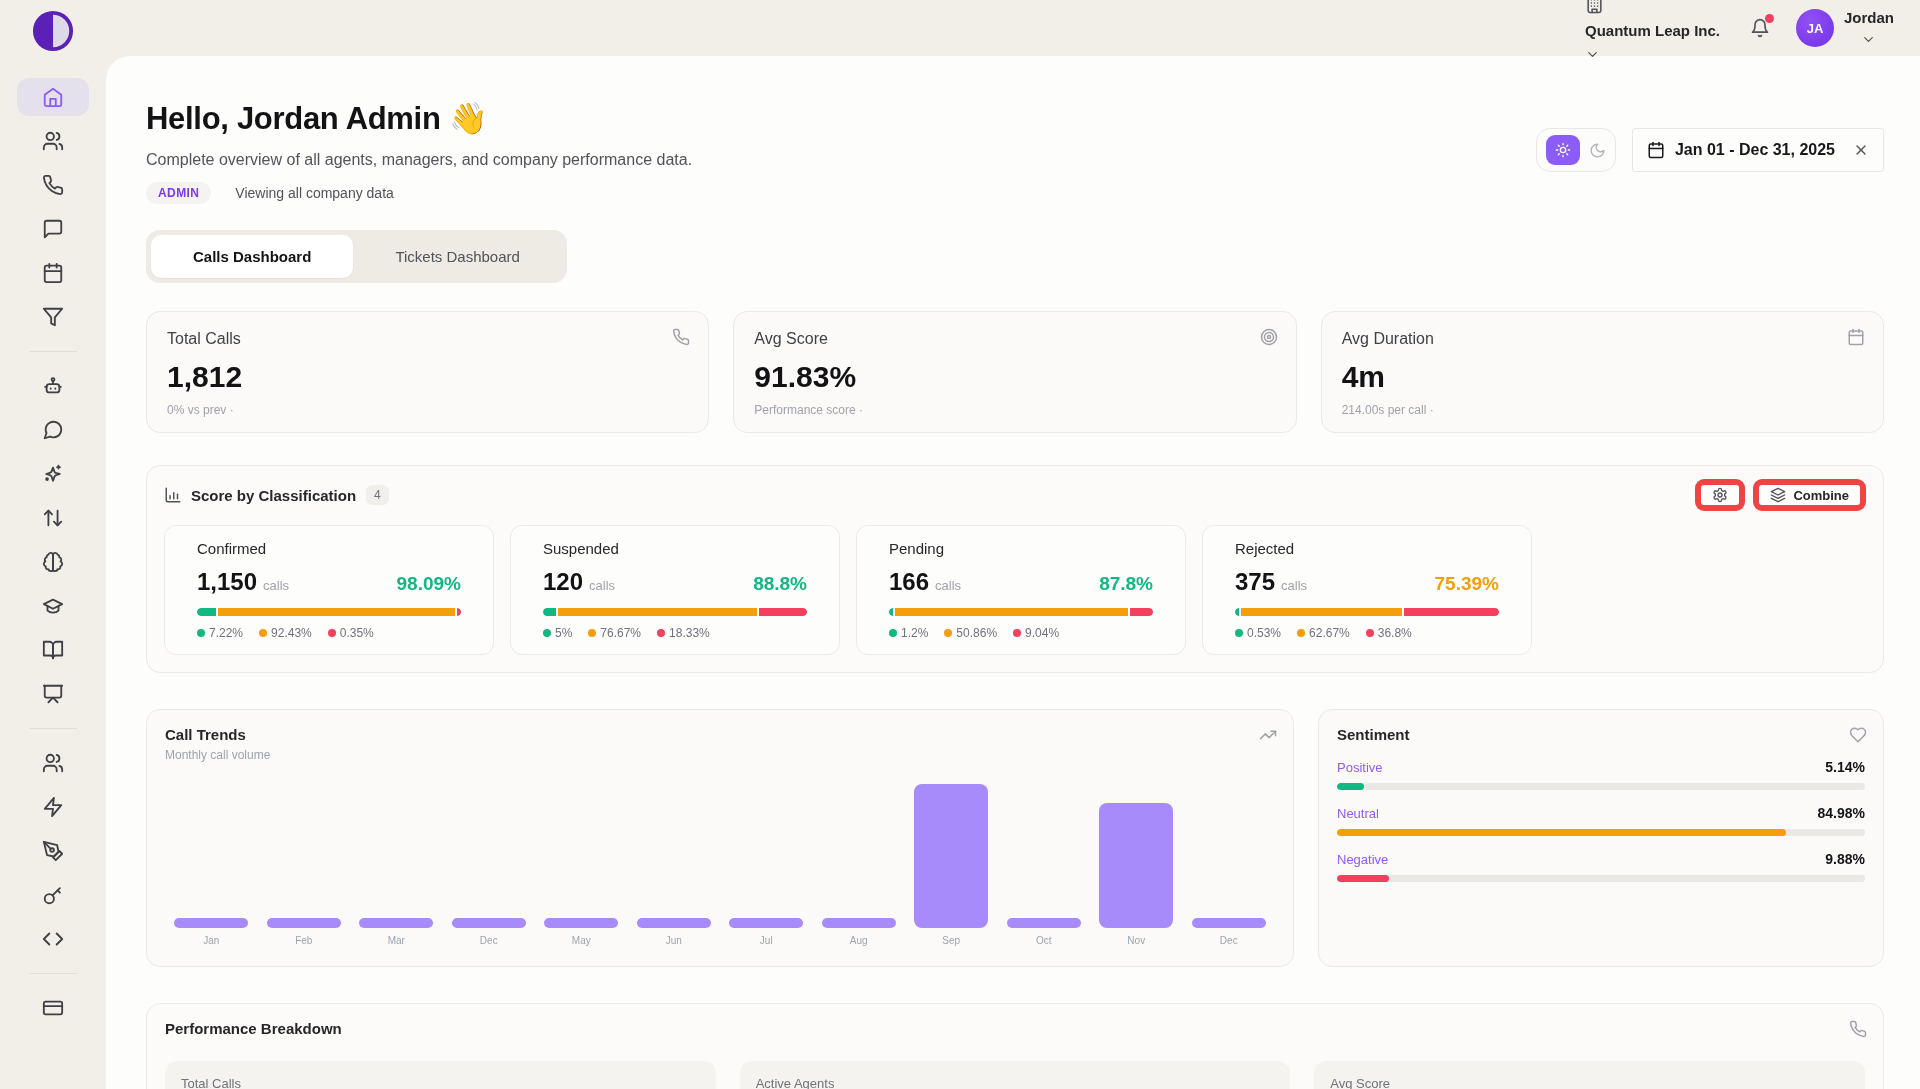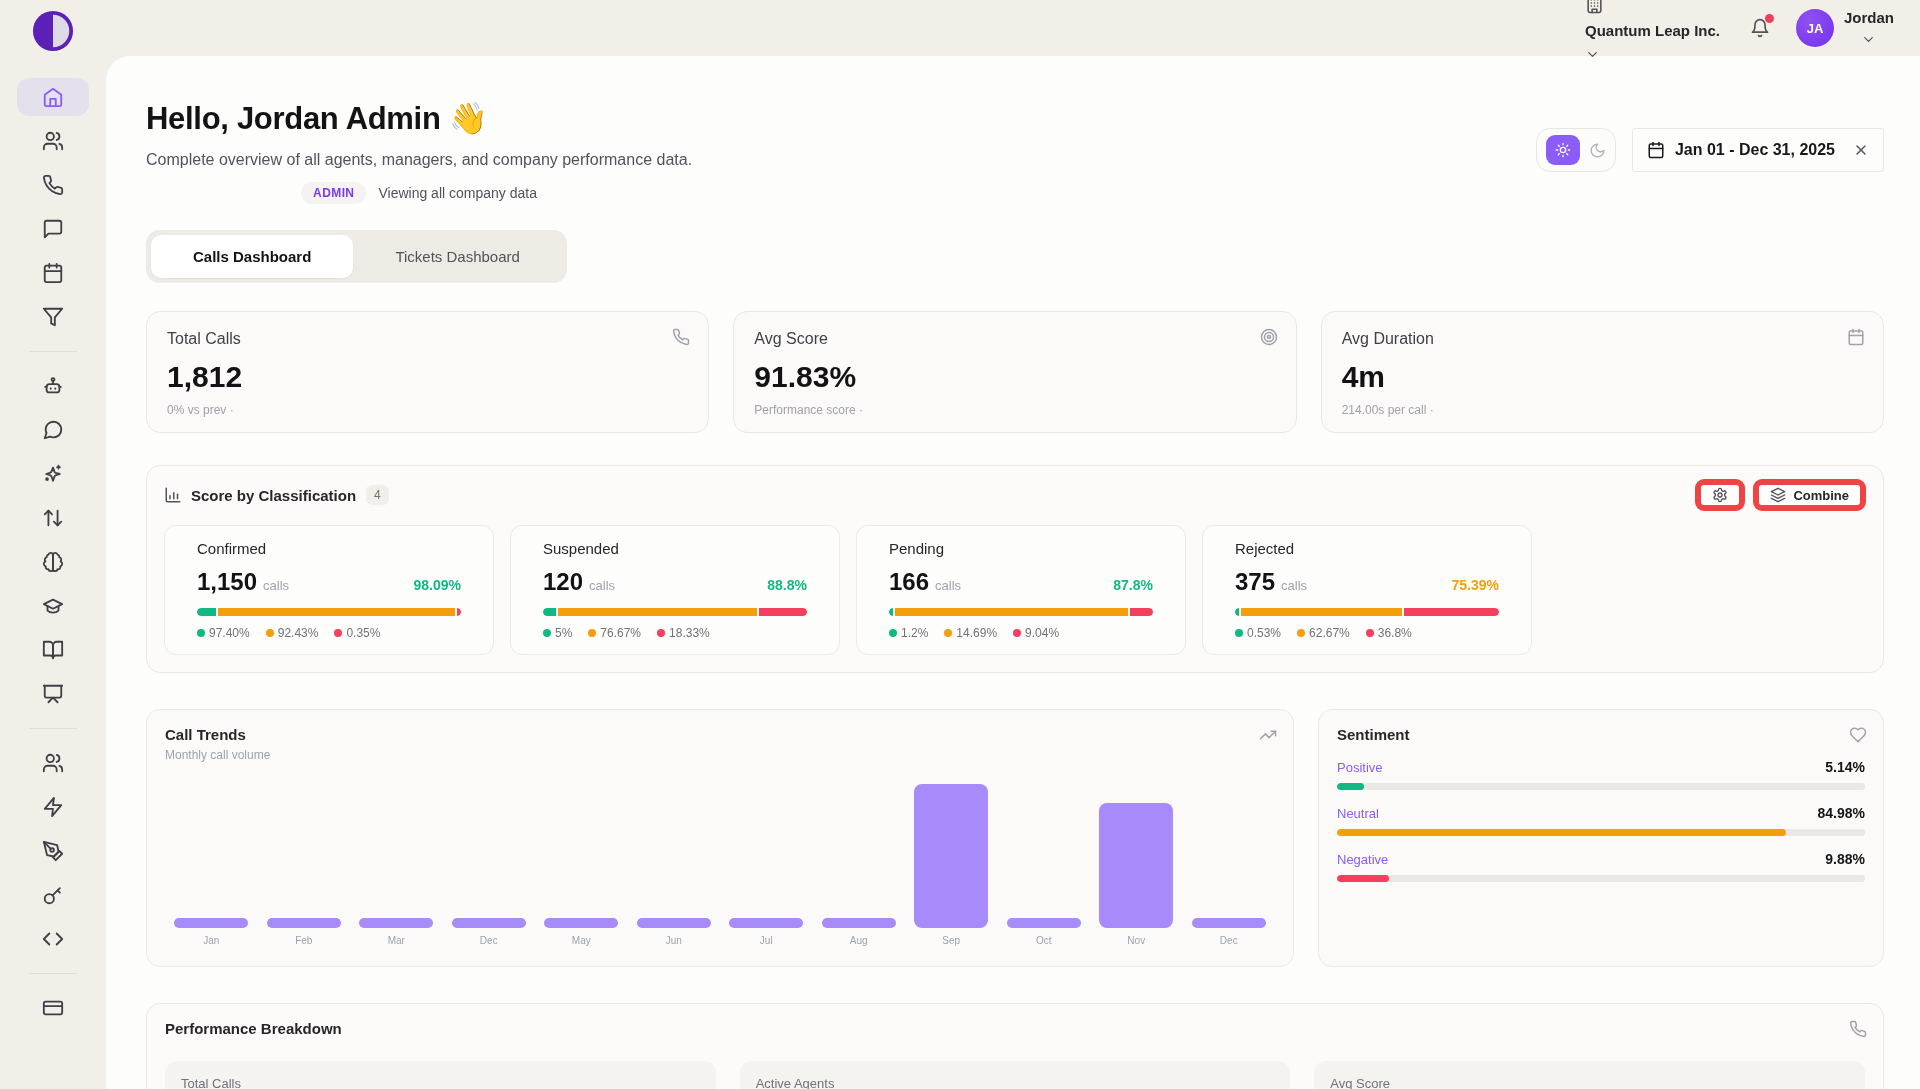--- a/index.html
+++ b/index.html
@@ -23,21 +23,21 @@
   .nav-item { width:72px; height:38px; border-radius:12px; display:flex; align-items:center; justify-content:center; color:#3f3f46; margin-bottom:6px; cursor:pointer; }
   .nav-item.active { background:#e4e1ec; color:#8b5cf6; }
   .nav-divider { width:48px; height:1px; background:#e2ded5; margin:9px 0 15px; }
 
   
   .main { position:absolute; top:56px; left:106px; right:0; bottom:0; background:#fdfdfc; border-top-left-radius:24px; padding:44px 36px 0 40px; overflow:hidden; }
 
   .header-row { display:flex; justify-content:space-between; align-items:flex-start; }
   .greeting { font-size:31px; font-weight:800; color:#131316; letter-spacing:-.3px; }
   .subtitle { margin-top:14px; font-size:16px; color:#52525b; }
-  .badge-row { margin-top:13px; display:flex; align-items:center; gap:12px;justify-content:center; }
+  .badge-row { margin-top:13px; display:flex; align-items:center; gap:24px; }
   .role-badge { background:#f4f3f1; color:#7c3aed; font-size:12px; font-weight:700; letter-spacing:.4px; padding:4px 12px; border-radius:999px; }
   .role-note { font-size:14px; color:#52525b; }
 
   .controls { display:flex; gap:16px; align-items:center; margin-top:28px; }
   .theme-box { width:80px; height:44px; background:#fcfcfa; border:1px solid #e9e7e1; border-radius:14px; display:flex; align-items:center; justify-content:center; gap:9px; }
   .sun-btn { width:34px; height:30px; border-radius:9px; background:#8b5cf6; color:#fff; display:flex; align-items:center; justify-content:center; cursor:pointer; }
   .moon-btn { color:#b3b3bb; display:flex; cursor:pointer; }
   .date-box { height:44px; background:#fdfdfc; border:1px solid #e9e7e1; border-radius:3px; display:flex; align-items:center; padding:0 14px; gap:10px; cursor:pointer; }
   .date-text { font-size:16px; font-weight:700; color:#18181b; }
   .date-x { margin-left:8px; color:#52525b; display:flex; cursor:pointer; }
@@ -60,21 +60,21 @@
   .class-title { font-size:15px; font-weight:700; color:#27272a; margin-left:9px; }
   .count-badge { margin-left:10px; background:#f1efe9; color:#71717a; font-size:12px; padding:3px 8px; border-radius:6px; }
   .head-actions { margin-left:auto; display:flex; gap:8px; }
   .tool-btn { height:32px; background:#fdfdfc; border:6px solid #ef4444; border-radius:9px; display:flex; align-items:center; justify-content:center; padding:0 11px; gap:7px; font-size:13px; font-weight:700; color:#27272a; cursor:pointer; }
   .class-cards { margin-top:14px; display:flex; gap:16px; }
   .class-card { width:330px; background:#fdfdfc; border:1px solid #eceae5; border-radius:12px; padding:14px 32px; }
   .class-name { font-size:15px; color:#27272a; }
   .class-mid { margin-top:11px; display:flex; align-items:baseline; }
   .class-count { font-size:24px; font-weight:800; color:#131316; }
   .class-suffix { font-size:13px; color:#a1a1aa; margin-left:6px; }
-  .class-score { margin-left:auto; font-size:14px; font-weight:800; }
+  .class-score { margin-left:auto; font-size:19px; font-weight:800; }
   .seg-bar { margin-top:12px; height:8px; border-radius:99px; overflow:hidden; display:flex; gap:2px; background:transparent; }
   .seg { height:100%; min-width:4px; }
   .seg.g { background:#10b981; border-radius:99px 0 0 99px; }
   .seg.o { background:#f59e0b; }
   .seg.p { background:#f43f5e; border-radius:0 99px 99px 0; }
   .legend { margin-top:10px; display:flex; gap:16px; }
   .legend-item { display:flex; align-items:center; gap:4px; font-size:12px; color:#71717a; }
   .dot { width:8px; height:8px; border-radius:50%; }
   .dot.g { background:#10b981; } .dot.o { background:#f59e0b; } .dot.p { background:#f43f5e; }
 
@@ -471,21 +471,21 @@
             <span class="class-score" style="color: rgb(16, 185, 129);">98.09%</span>
           </div>
           <div class="seg-bar">
               <span class="seg g" style="width: 7.22%;"></span>
               <span class="seg o" style="width: 92.43%;"></span>
               <span class="seg p" style="width: 0.35%;"></span>
             </div>
           <div class="legend">
             <span class="legend-item">
                 <span class="dot g"></span>
-                <span>97.40%</span>
+                <span>7.22%</span>
               </span>
             <span class="legend-item">
                 <span class="dot o"></span>
                 <span>92.43%</span>
               </span>
             <span class="legend-item">
                 <span class="dot p"></span>
                 <span>0.35%</span>
               </span>
           </div>
@@ -531,21 +531,21 @@
               <span class="seg o" style="width: 89.76%;"></span>
               <span class="seg p" style="width: 9.04%;"></span>
             </div>
           <div class="legend">
             <span class="legend-item">
                 <span class="dot g"></span>
                 <span>1.2%</span>
               </span>
             <span class="legend-item">
                 <span class="dot o"></span>
-                <span>14.69%</span>
+                <span>50.86%</span>
               </span>
             <span class="legend-item">
                 <span class="dot p"></span>
                 <span>9.04%</span>
               </span>
           </div>
         </div>
 
         <div class="class-card">
           <div class="class-name">Rejected</div>

